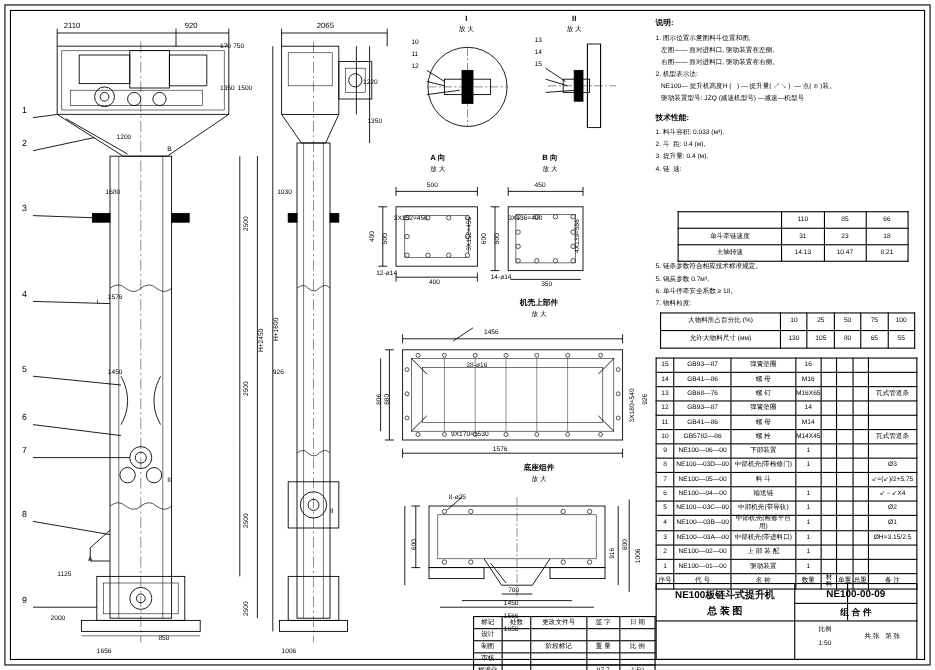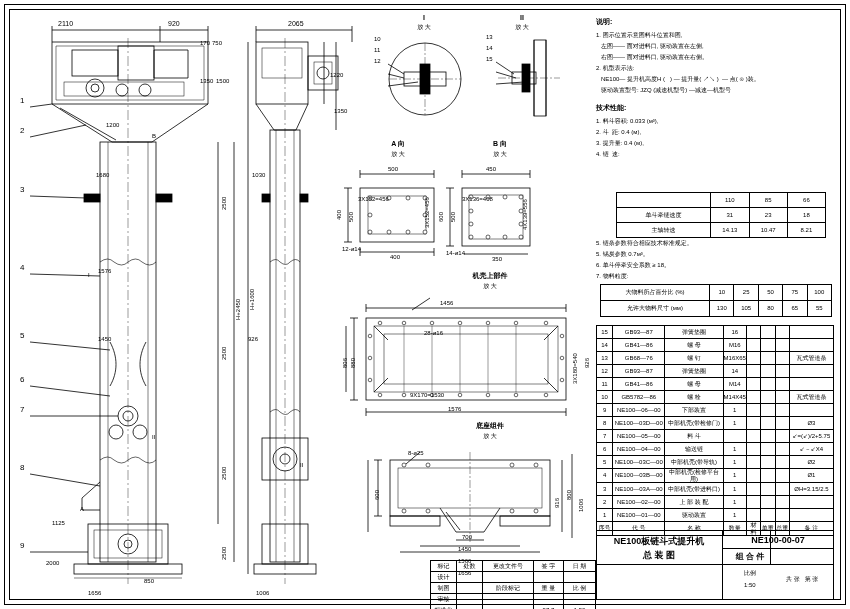--- a/index.html
+++ b/index.html
@@ -633,22 +633,22 @@
   <div class="box" style="left:596px;top:530px;width:238px;height:70px;"></div>
 
   <div class="ln v" style="left:722px;top:530px;height:70px;"></div>
   <div class="ln v" style="left:770px;top:530px;height:34px;"></div>
 
   <div class="ln h" style="left:596px;top:564px;width:238px;"></div>
   <div class="ln h" style="left:722px;top:548px;width:112px;"></div>
 
   <div class="txt t9 bold ctr" style="left:598px;top:536px;width:122px;">NE100板链斗式提升机</div>
   <div class="txt t9 bold ctr" style="left:598px;top:550px;width:122px;">总 装 图</div>
-  <div class="txt t9 bold ctr" style="left:724px;top:535px;width:108px;">NE100-00-07</div>
-  <div class="txt t8 bold ctr" style="left:696px;top:552px;width:108px;">组 合 件</div>
+  <div class="txt t9 bold ctr" style="left:724px;top:535px;width:108px;">NE100-00-09</div>
+  <div class="txt t8 bold ctr" style="left:724px;top:552px;width:108px;">组 合 件</div>
 
   <div class="txt t6" style="left:744px;top:570px;">比例</div>
   <div class="txt t6" style="left:744px;top:582px;">1:50</div>
   <div class="txt t6" style="left:786px;top:576px;">共 张   第 张</div>
 
   <table class="grid" style="left:430px;top:560px;width:166px;">
     <tbody>
         <tr>
       <td style="width:26px;height:10px;">标记</td>
       <td style="width:26px;">处数</td>

